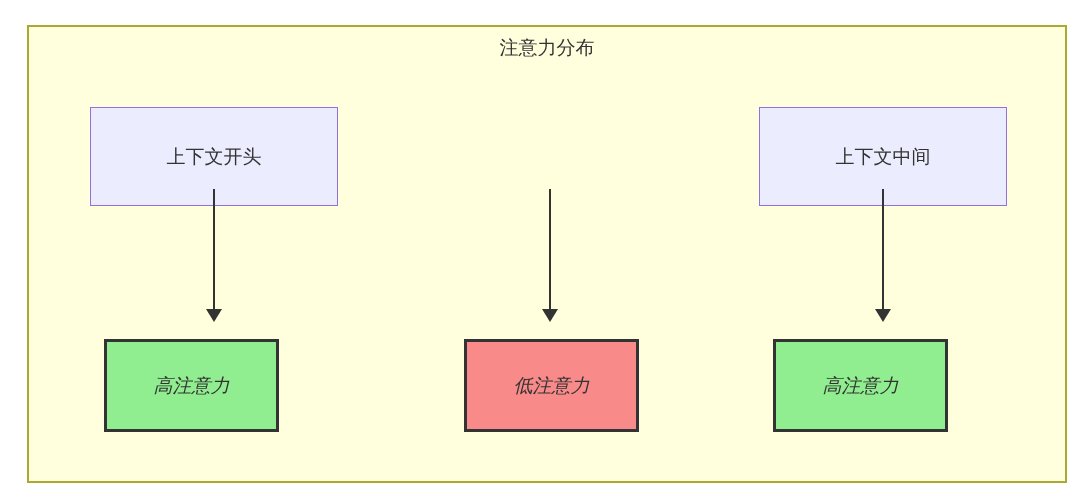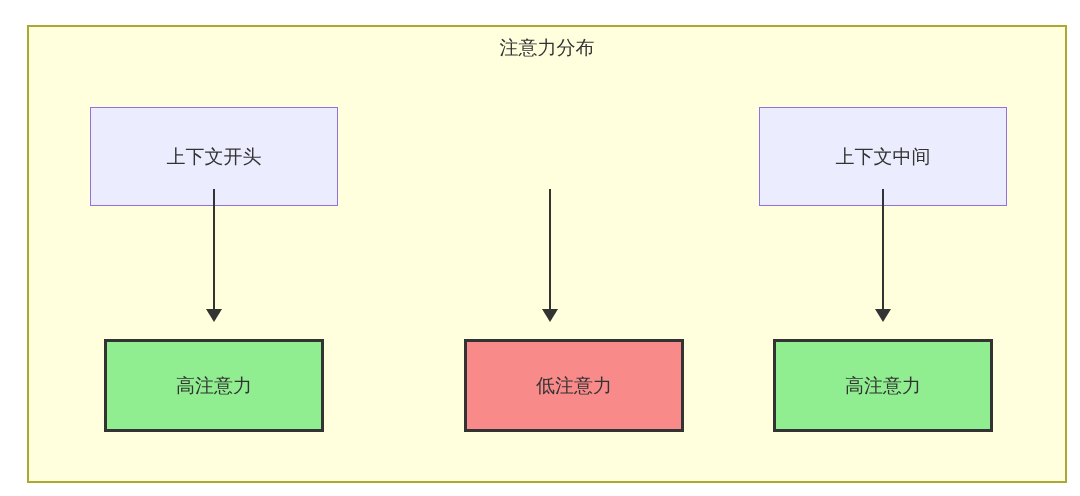--- a/index.html
+++ b/index.html
@@ -46,23 +46,24 @@
     text-align: center;
     margin-top: 17px;
   }
   .source-node {
     width: 248px; height: 99px;
     top: 63px;
     background: var(--source-fill);
     border: 1.5px solid var(--source-stroke);
   }
   .target-node {
-    width: 220px; height: 93px;
+    width: 175px; height: 93px;
     top: 295px;
     border: 3px solid var(--target-stroke);
+    font-style: italic;
   }
   .target-high { background: var(--high-fill); }
   .target-low  { background: var(--low-fill); }
   .src-0 { left: 61px; }
   .src-1 { left: 397px; }
   .src-2 { left: 730px; }
   .tgt-0 { left: 75px; }
   .tgt-1 { left: 435px; }
   .tgt-2 { left: 744px; }
   .arrow {

